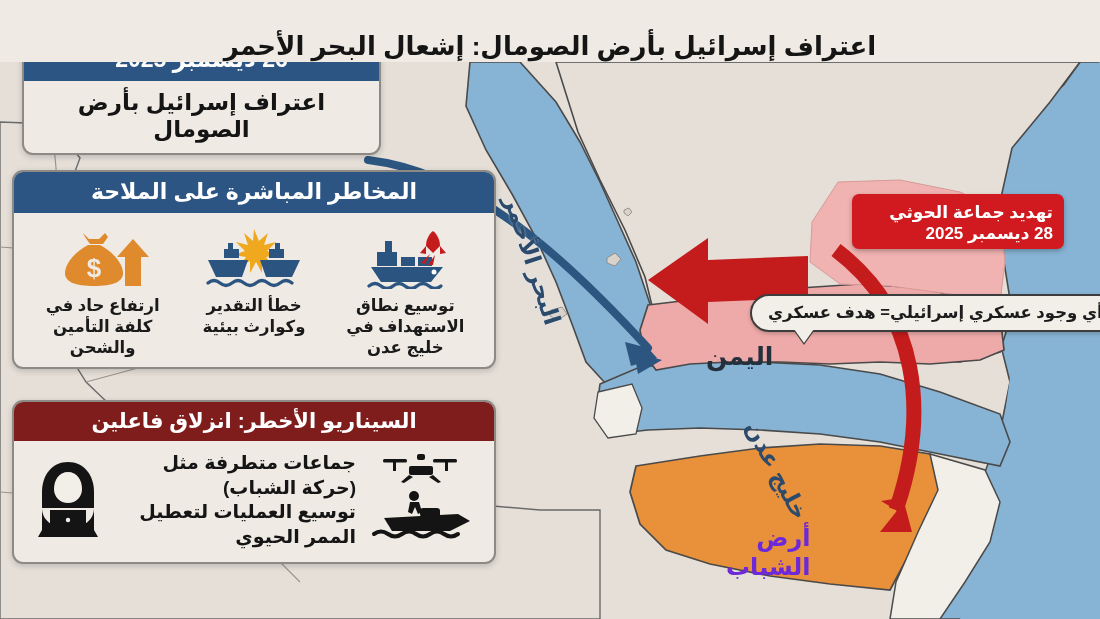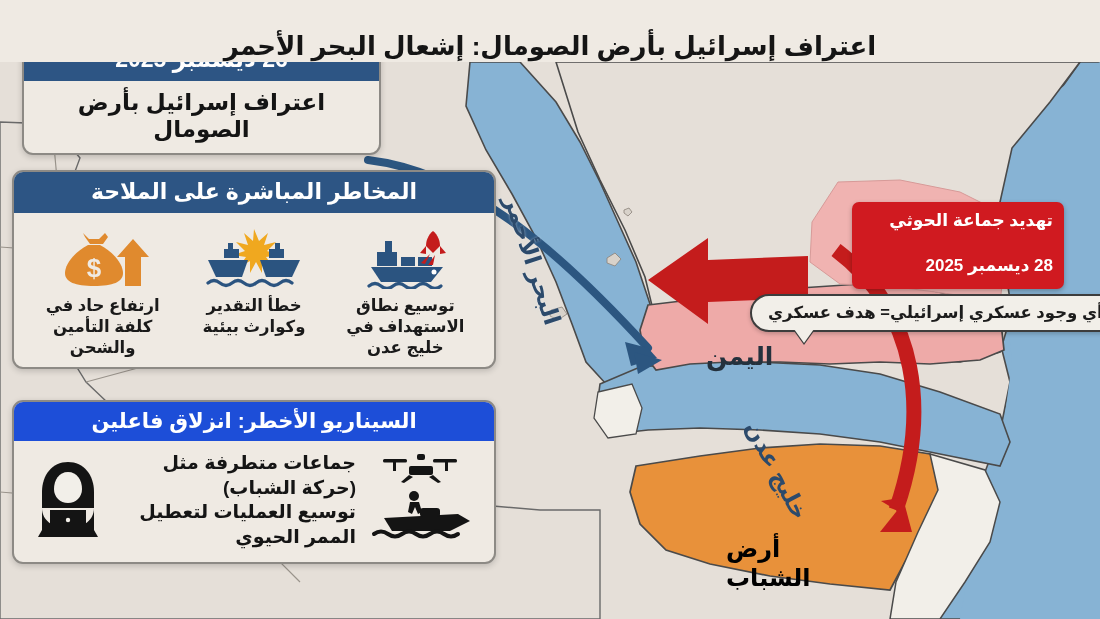--- a/index.html
+++ b/index.html
@@ -31,33 +31,33 @@
     left:524px;top:130px;color:#2c4a6b;font-size:23px;
     transform:rotate(72deg);transform-origin:left top;
     text-shadow:0 0 3px rgba(230,238,246,.55);
   }
   .lbl-yemen{left:706px;top:280px;color:#24313d;font-size:25px;}
   .lbl-aden{
     left:763px;top:355px;color:#2c4a6b;font-size:23px;
     transform:rotate(62deg);transform-origin:left top;
   }
   .lbl-somaliland{
-    left:726px;top:472px;color:#000000;font-size:24px;line-height:1.22;
-    text-align:left;
+    left:726px;top:461px;color:#6d28d9;font-size:24px;line-height:1.22;
+    text-align:right;
   }
 
   
   .redbadge{
-    position:absolute;left:852px;top:140px;width:190px;
-    background:#d01a20;border-radius:7px;padding:8px 11px 12px;
+    position:absolute;left:852px;top:132px;width:190px;
+    background:#d01a20;border-radius:7px;padding:8px 11px 4px;
     box-shadow:0 2px 5px rgba(0,0,0,.28);z-index:20;
     direction:rtl;text-align:right;
   }
   .redbadge .l1{color:#fff;font-size:17px;font-weight:bold;line-height:1.25;}
-  .redbadge .l2{color:#fff;font-size:17px;font-weight:bold;line-height:1.25;margin-top:24px;}
+  .redbadge .l2{color:#fff;font-size:17px;font-weight:bold;line-height:1.25;}
 
   
   .bubble{
     position:absolute;left:750px;top:232px;
     background:#f2efe9;border:2px solid #3d3d3d;border-radius:22px;
     padding:7px 16px 8px;z-index:20;direction:rtl;white-space:nowrap;
     box-shadow:0 2px 4px rgba(0,0,0,.2);
   }
   .bubble span{font-size:16.5px;font-weight:bold;color:#1c1c1c;}
   .bubble .tail{
@@ -71,21 +71,21 @@
   .card{
     position:absolute;background:#efeae3;border:2px solid #8d8a85;
     border-radius:11px;overflow:hidden;z-index:30;
     box-shadow:0 2px 6px rgba(0,0,0,.18);
   }
   .card .hdr{
     color:#ffffff;font-size:22px;font-weight:bold;text-align:center;
     padding:7px 10px 8px;direction:rtl;white-space:nowrap;
   }
   .hdr-blue{background:#2d5584;}
-  .hdr-orange{background:#1d4ed8;}
+  .hdr-orange{background:#7f1d1d;}
   .card .body{padding:8px 12px 10px;direction:rtl;}
 
   
   #card-date{left:22px;top:37px;width:355px;}
   #card-date .hdr{font-size:23px;}
   #card-date .body{
     text-align:center;font-size:23px;font-weight:bold;color:#141414;
     padding:8px 10px 10px;
   }
 

